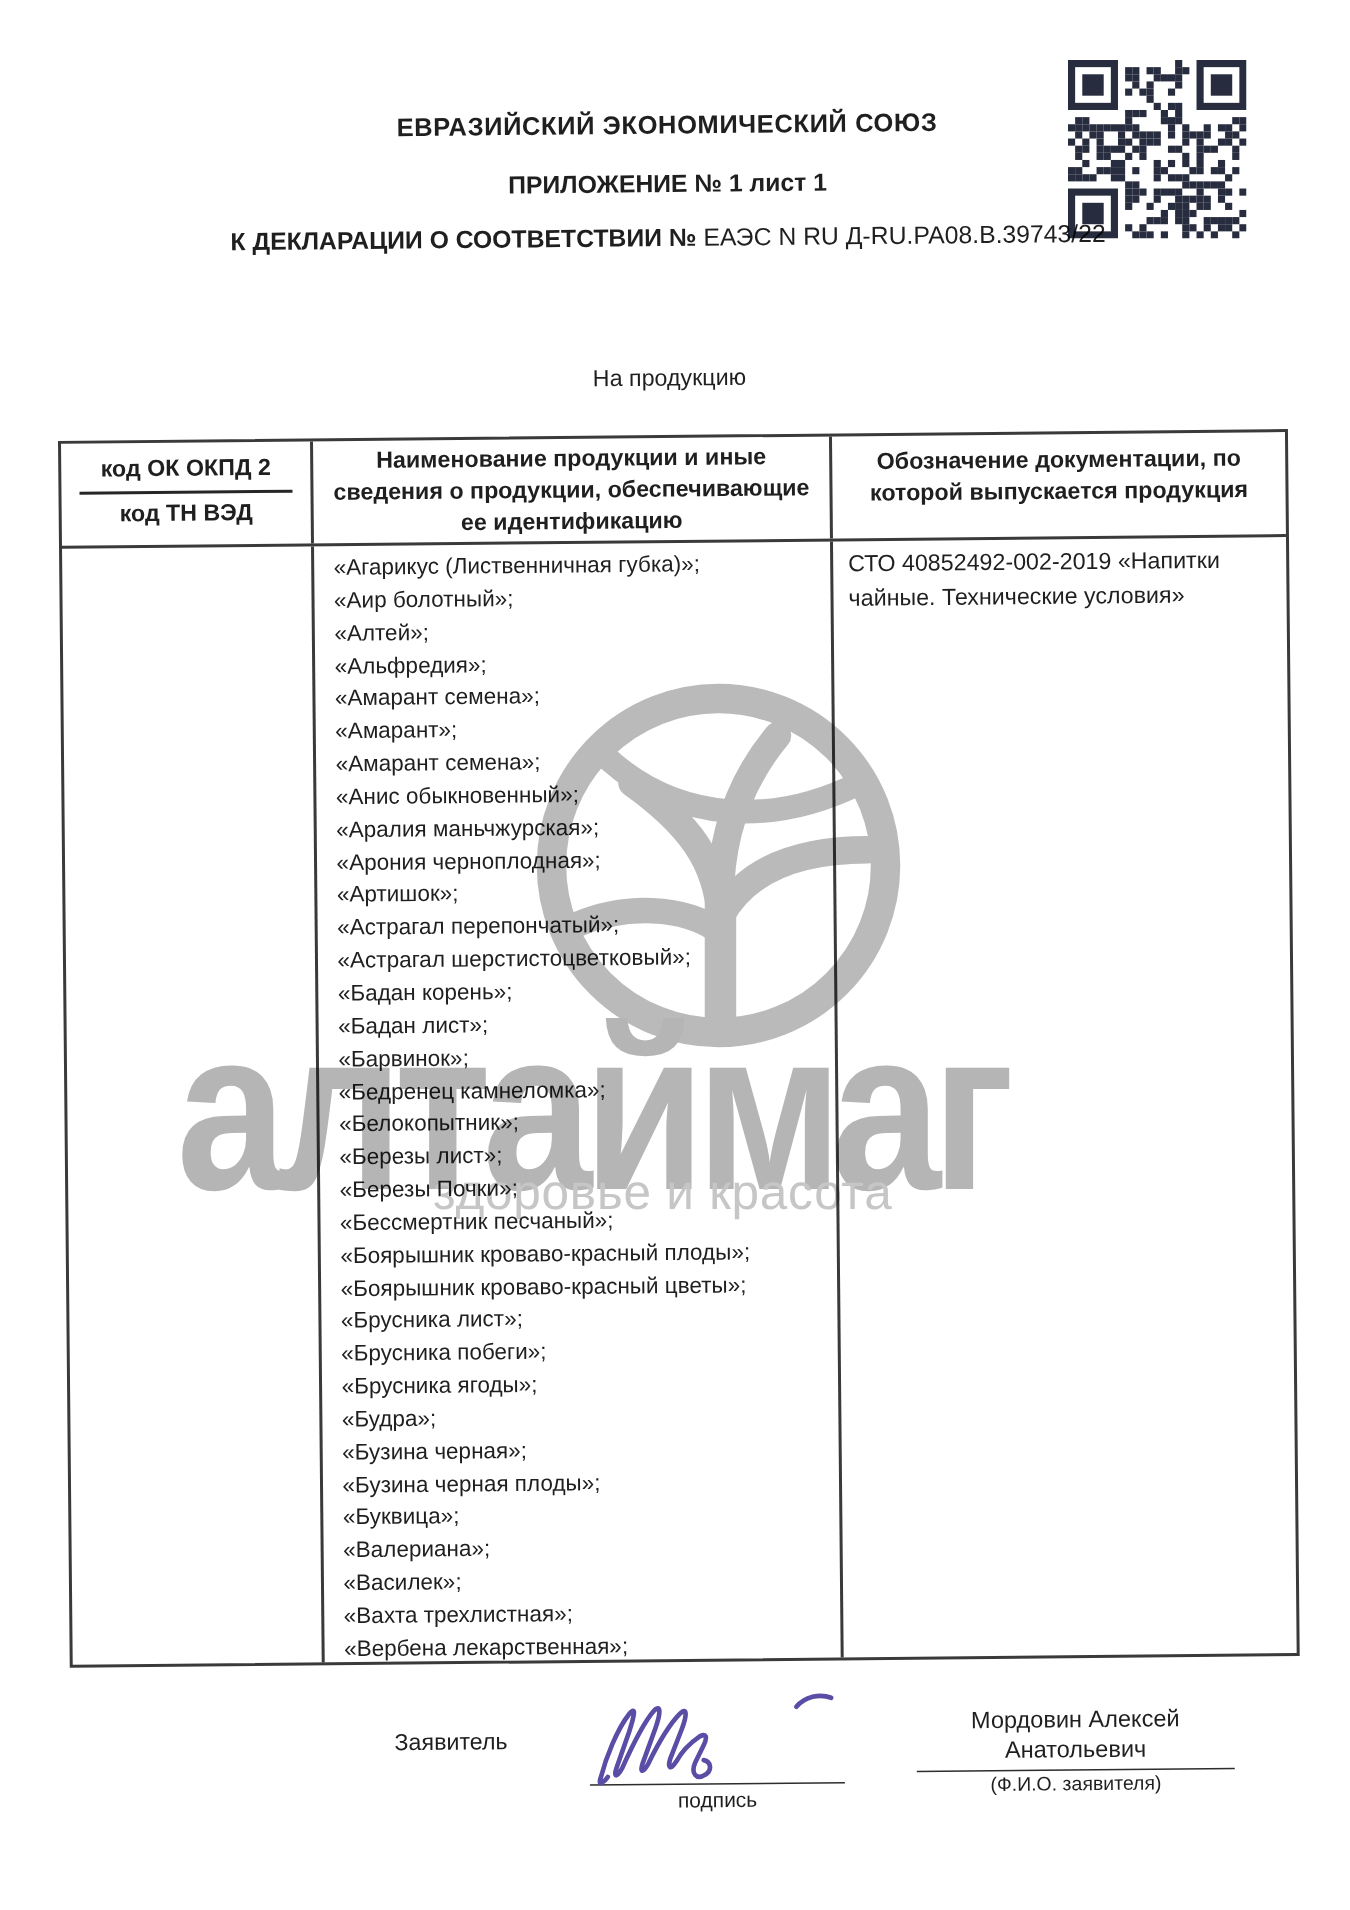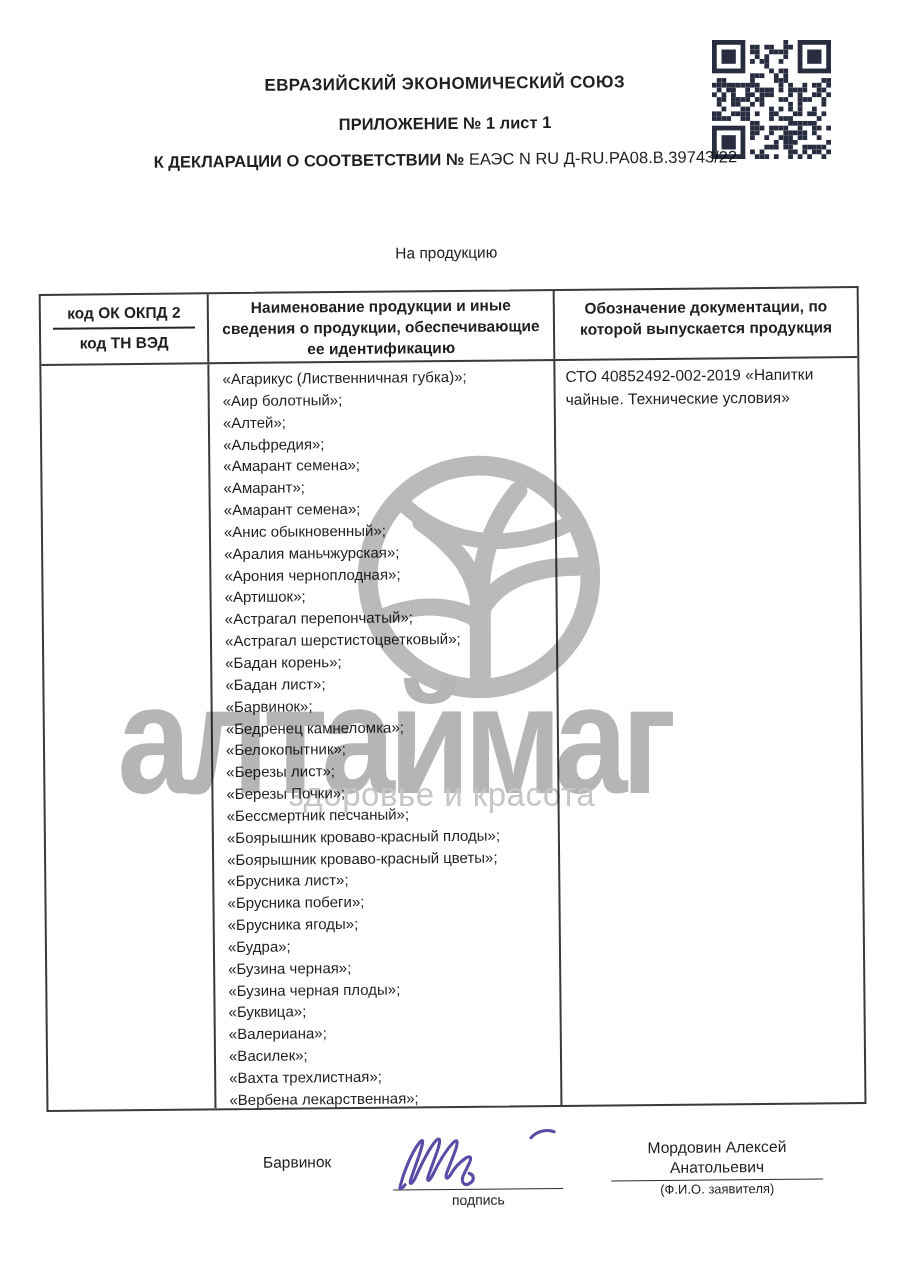--- a/index.html
+++ b/index.html
@@ -119,21 +119,21 @@
             <div class="product">«Вахта трехлистная»;</div>
             <div class="product">«Вербена лекарственная»;</div>
           </div>
       </div>
       <div class="c3">
         <div class="doccell">СТО 40852492-002-2019 «Напитки чайные. Технические условия»</div>
       </div>
     </div>
   </div>
 
-  <div class="applicant">Барвинок</div>
+  <div class="applicant">Заявитель</div>
 
   <div class="sigwrap">
     <svg class="sig-svg" width="185" height="66" viewBox="0 0 190 68">
       <g fill="none" stroke="var(--signature_ink,#5a4da6)" stroke-width="3.2" stroke-linecap="round" stroke-linejoin="round">
         <path d="M12,60 C10,63 5,67 7,61 C11,46 19,27 27,17 C32,11 31,17 27,29 L18,54 C16,60 18,61 22,54 C28,41 36,24 44,15 C49,10 49,16 45,27 L36,51 C34,57 36,58 40,51 C46,39 54,25 62,17 C67,12 67,18 63,28 L55,48 C53,54 55,56 59,50 C63,43 69,37 75,33 C80,30 81,33 78,39 L72,51 C69,58 73,63 79,59 C84,56 83,50 78,49"></path>
         <path d="M142,13 C148,6 158,4 166,7"></path>
       </g>
     </svg>
     <div class="sigline"></div>
     <div class="sigcap">подпись</div>

